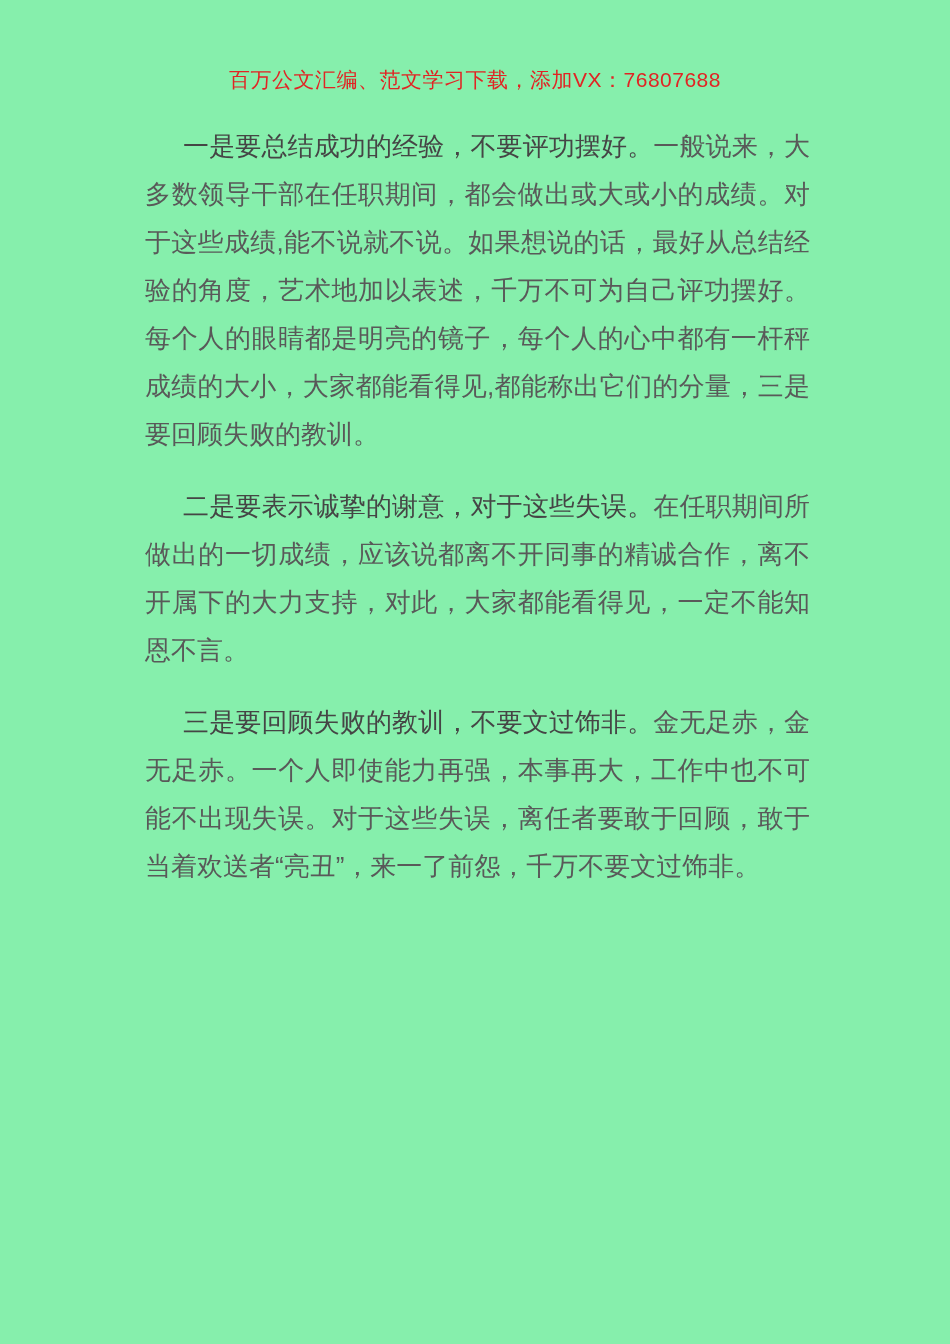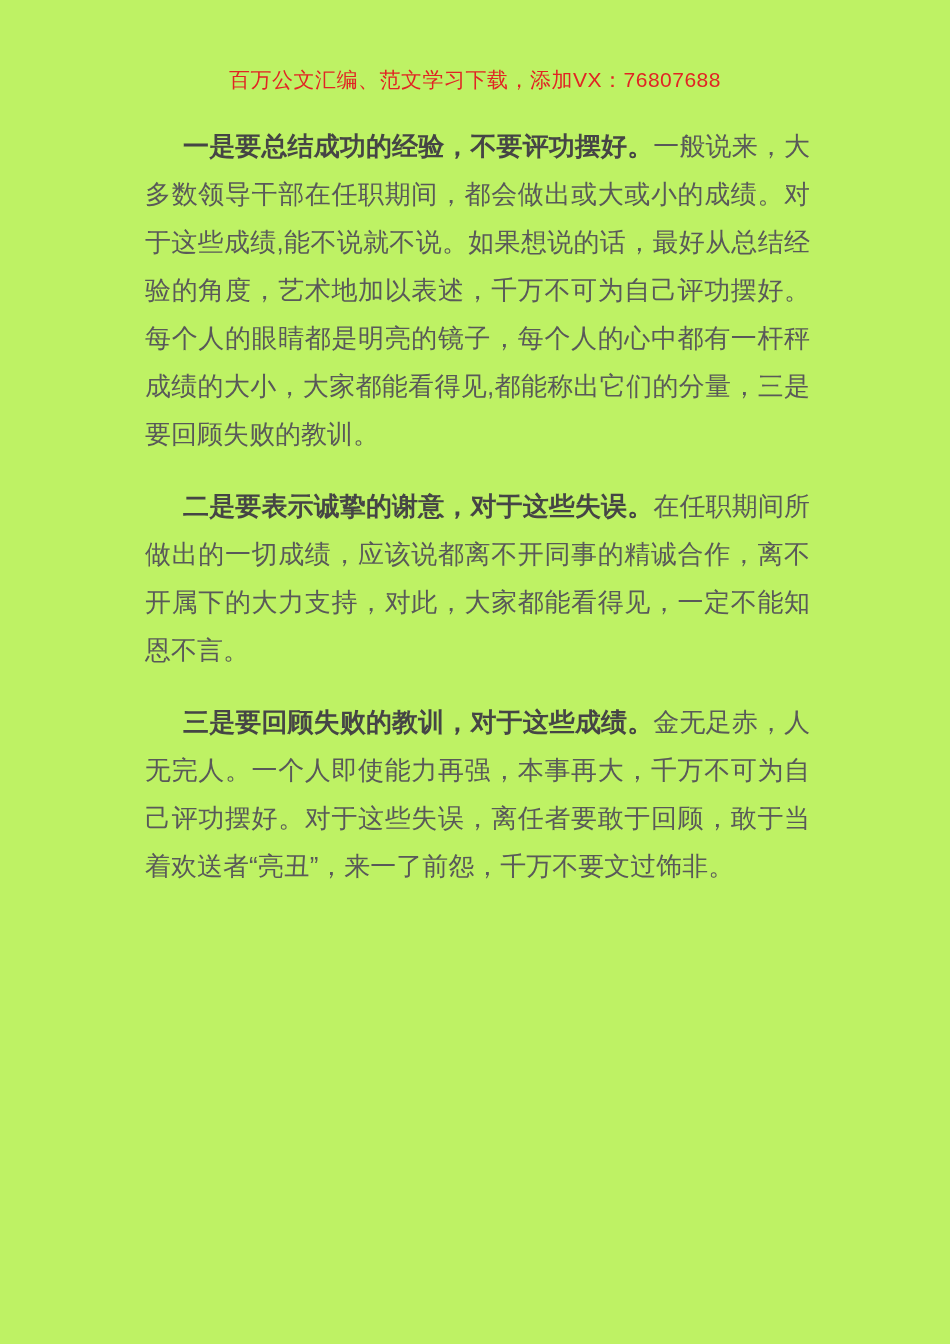--- a/index.html
+++ b/index.html
@@ -4,21 +4,21 @@
 <style>
   html, body {
     margin: 0;
     padding: 0;
     background: #ffffff;
   }
   .page {
     position: relative;
     width: 950px;
     height: 1344px;
-    background: #bef264;
+    background: #86efac;
     overflow: hidden;
     font-family: "Liberation Sans", "DejaVu Sans", sans-serif;
   }
   .notice {
     padding-top: 66px;
     text-align: center;
     font-size: 21px;
     line-height: 28px;
     color: var(--accent, #e12424);
     letter-spacing: 0.5px;
@@ -38,29 +38,29 @@
     margin: 0 0 24px 0;
     font-size: 26px;
     line-height: 48px;
     color: var(--text-color, #595959);
     text-align: justify;
     text-justify: inter-ideograph;
     text-indent: 38px;
     word-break: break-all;
   }
   .content p.para b {
-    font-weight: bold;
+    font-weight: normal;
     color: var(--bold-color, #454545);
   }
 </style>
 </head>
 <body>
 
 <div class="page">
   <div class="notice">百万公文汇编、范文学习下载，添加VX：76807688</div>
 
 
   <div class="content">
       <p class="para"><b>一是要总结成功的经验，不要评功摆好。</b><span>一般说来，大多数领导干部在任职期间，都会做出或大或小的成绩。对于这些成绩,能不说就不说。如果想说的话，最好从总结经验的角度，艺术地加以表述，千万不可为自己评功摆好。每个人的眼睛都是明亮的镜子，每个人的心中都有一杆秤成绩的大小，大家都能看得见,都能称出它们的分量，三是要回顾失败的教训。</span></p>
       <p class="para"><b>二是要表示诚挚的谢意，对于这些失误。</b><span>在任职期间所做出的一切成绩，应该说都离不开同事的精诚合作，离不开属下的大力支持，对此，大家都能看得见，一定不能知恩不言。</span></p>
-      <p class="para"><b>三是要回顾失败的教训，对于这些成绩。</b><span>金无足赤，人无完人。一个人即使能力再强，本事再大，千万不可为自己评功摆好。对于这些失误，离任者要敢于回顾，敢于当着欢送者“亮丑”，来一了前怨，千万不要文过饰非。</span></p>
+      <p class="para"><b>三是要回顾失败的教训，不要文过饰非。</b><span>金无足赤，金无足赤。一个人即使能力再强，本事再大，工作中也不可能不出现失误。对于这些失误，离任者要敢于回顾，敢于当着欢送者“亮丑”，来一了前怨，千万不要文过饰非。</span></p>
     </div>
 </div>
 
 </body></html>

